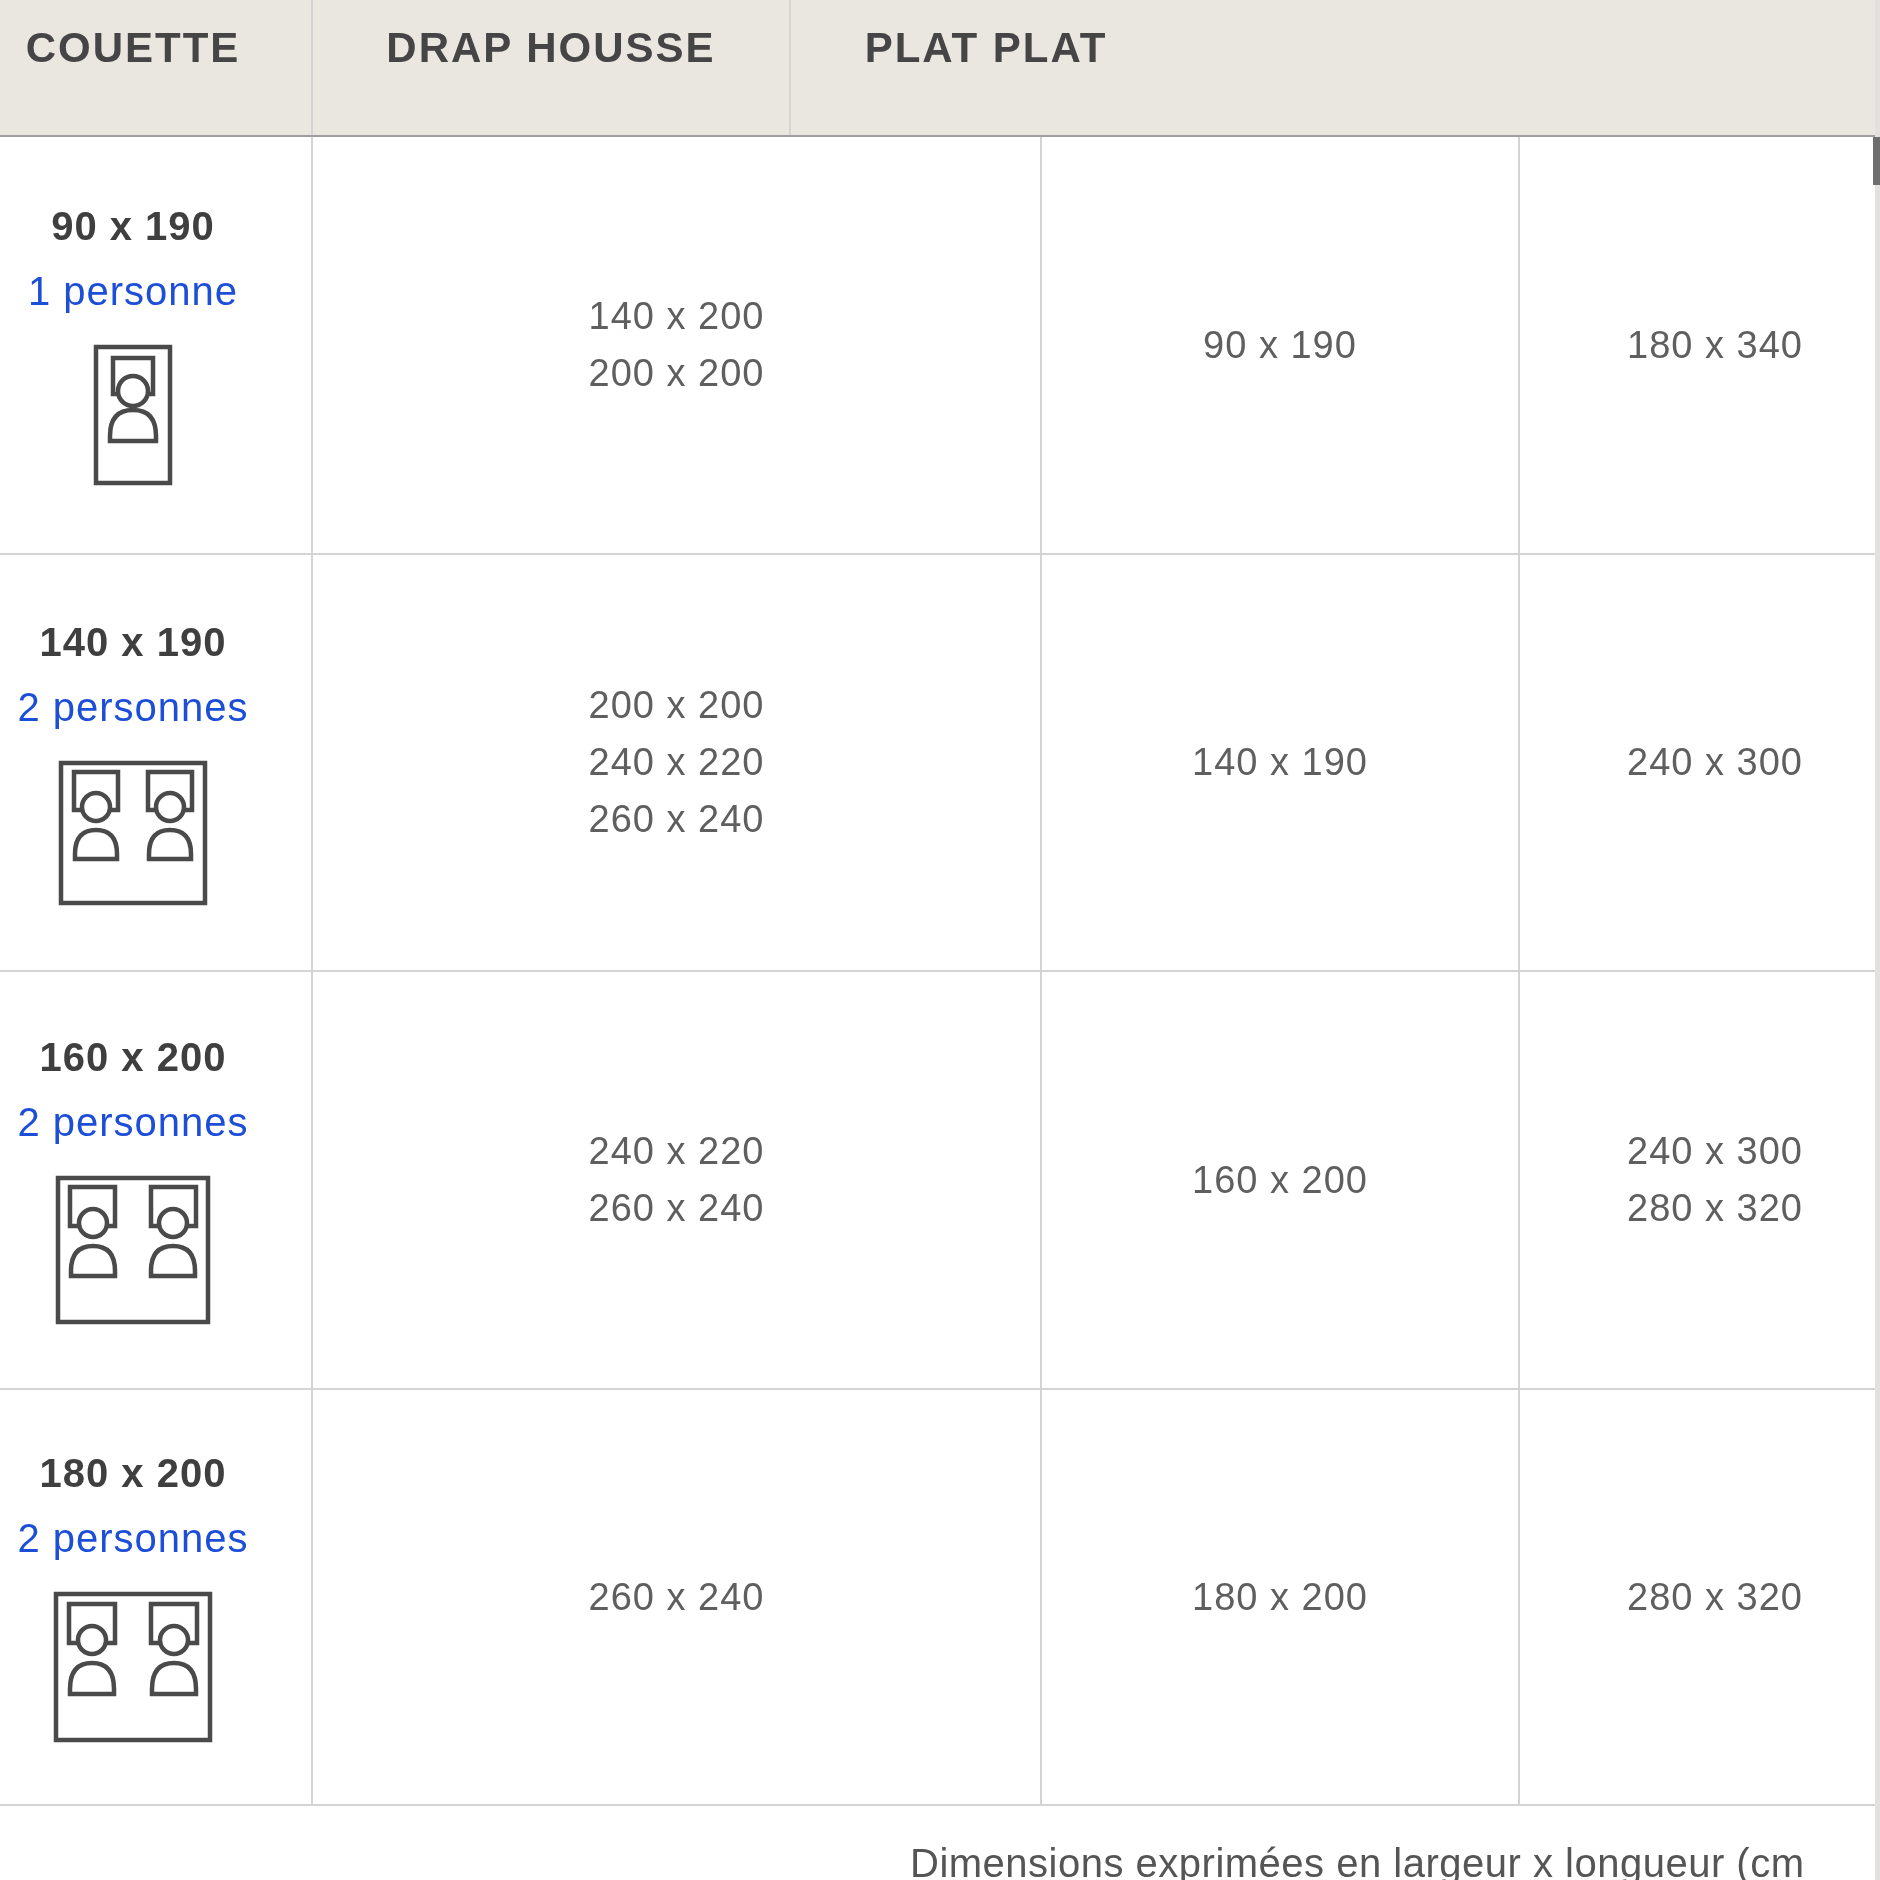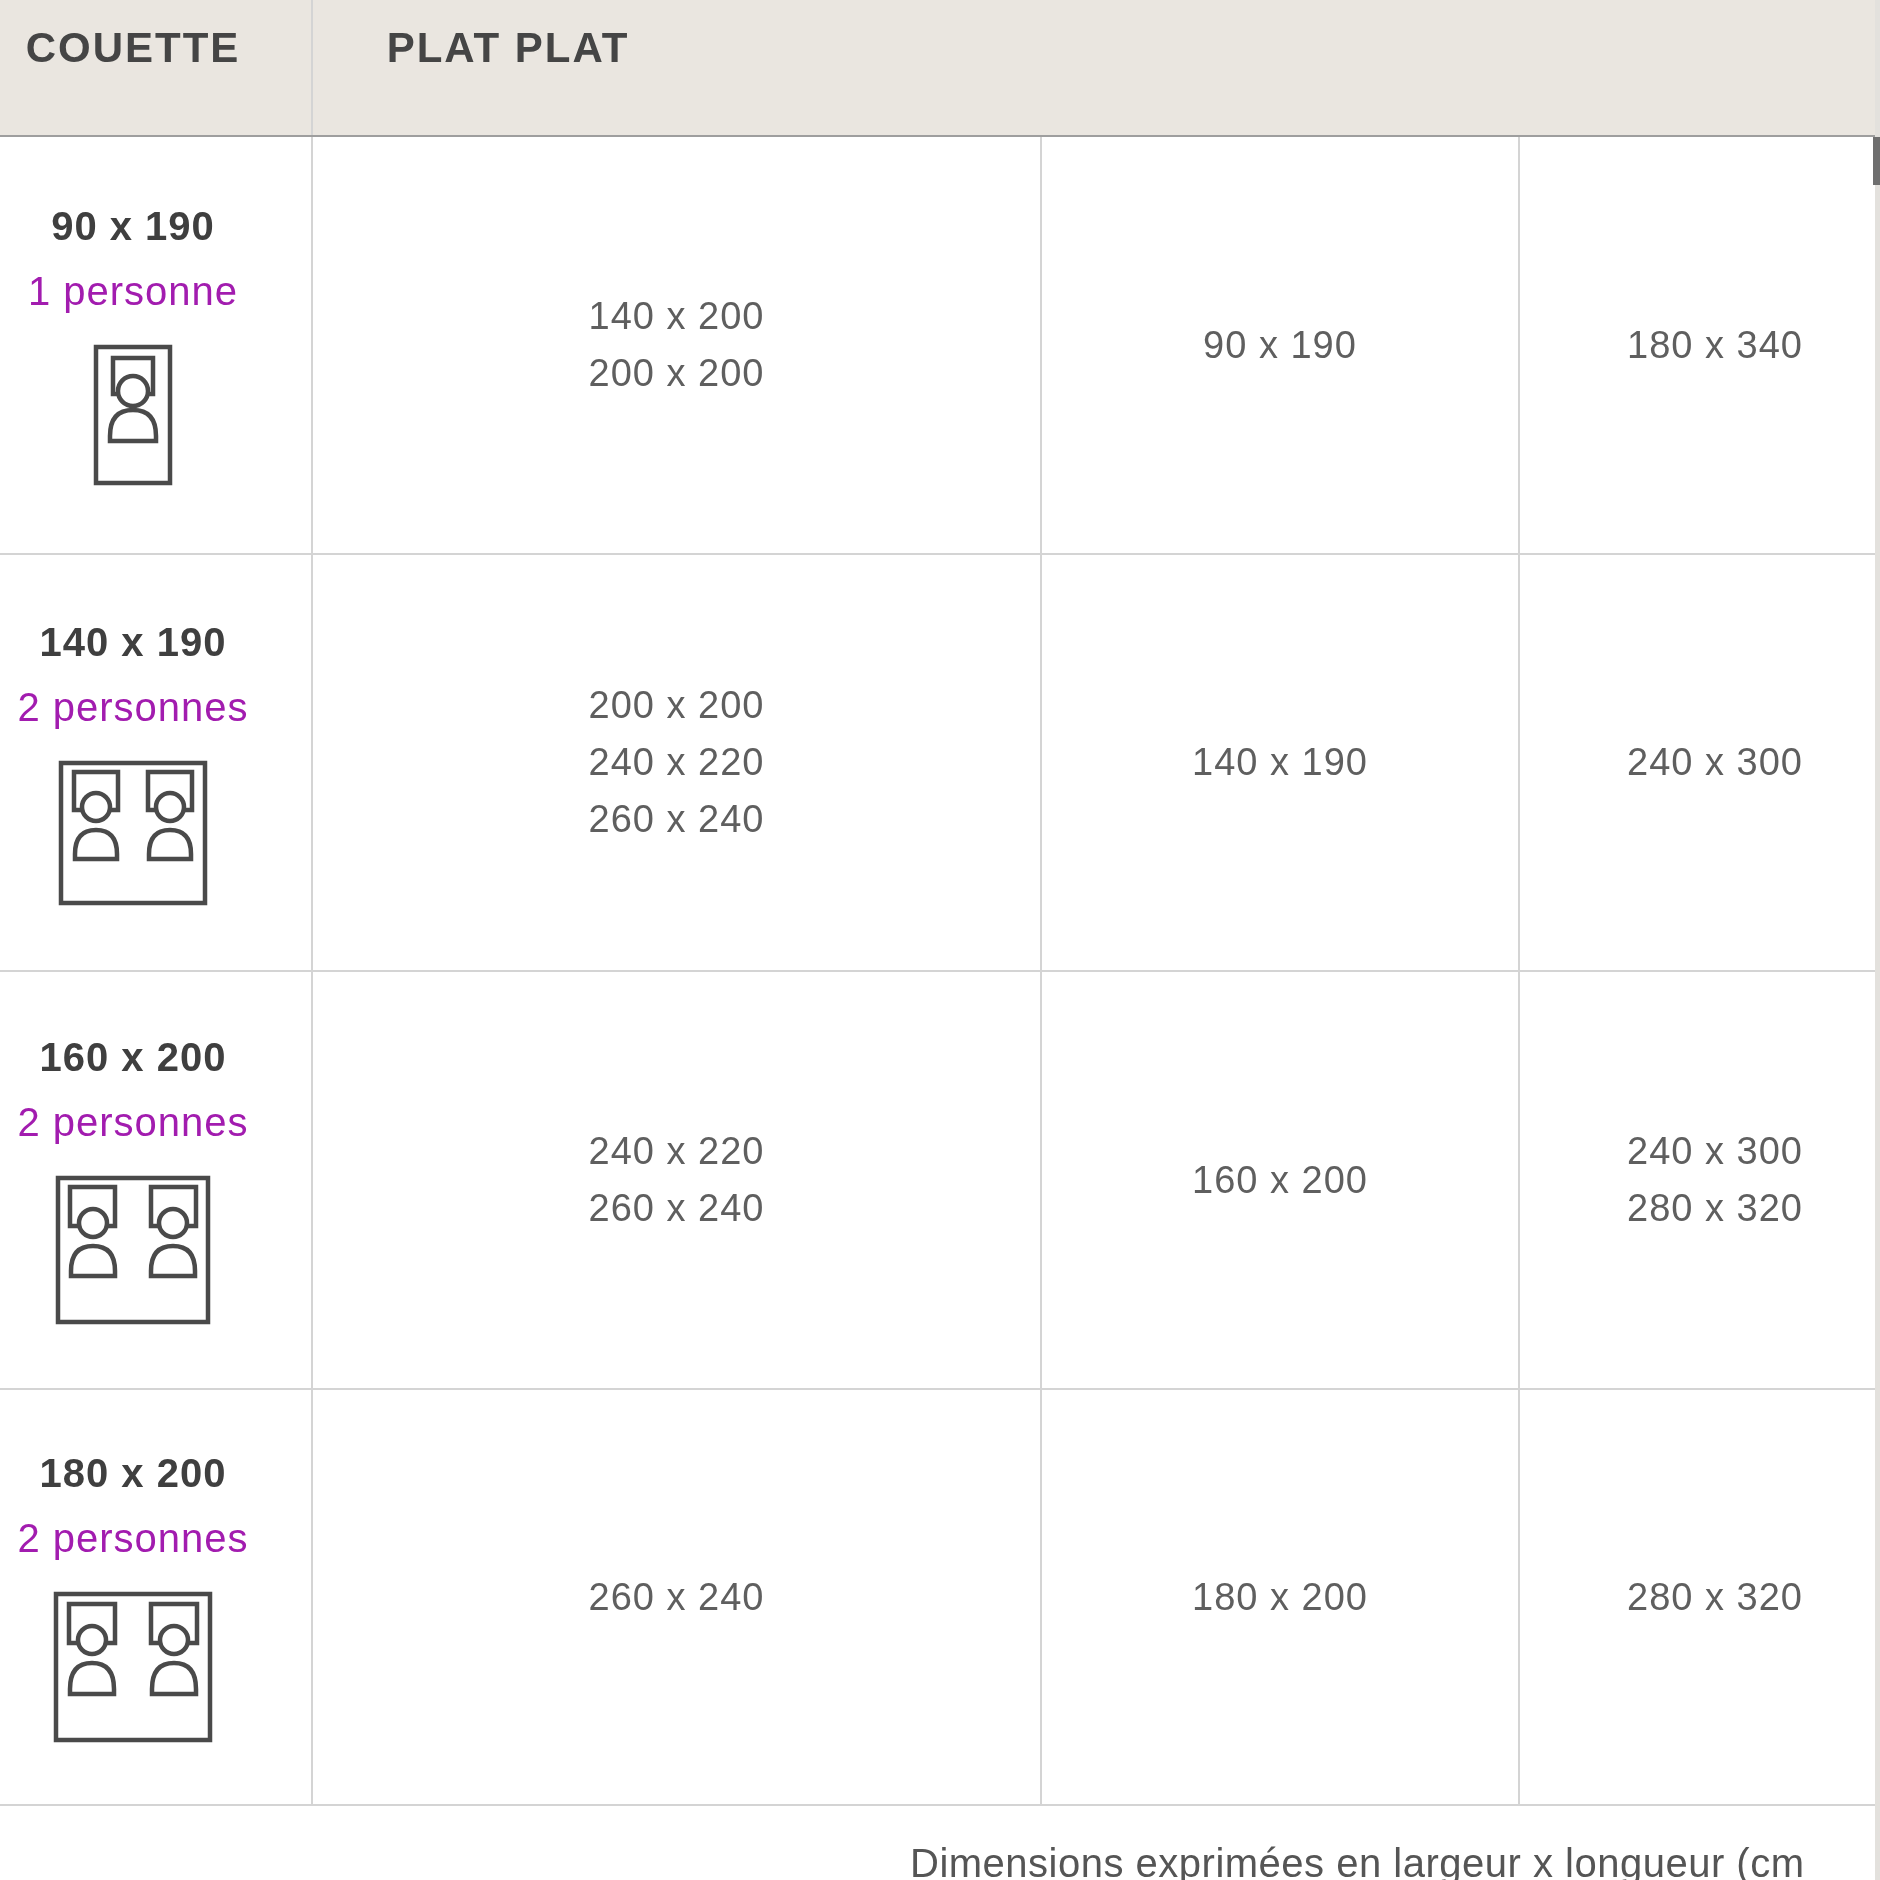--- a/index.html
+++ b/index.html
@@ -20,39 +20,42 @@
     box-sizing:border-box;border-right:2px solid #D4D4D4;
     display:flex;flex-direction:column;align-items:center;justify-content:center;
   }
   .cell:last-child{border-right:none;}
   .c1{width:358px}.c2{width:729px}.c3{width:478px}.c4{width:390px}
   .header-cell{
     justify-content:flex-start;padding-top:24px;
     font-weight:bold;font-size:42px;letter-spacing:2px;color:#454545;white-space:nowrap;
   }
   .size-label{font-weight:bold;font-size:40px;color:#3F3F3F;letter-spacing:1px;white-space:nowrap;}
-  .persons{font-size:40px;color:#a21caf;letter-spacing:1px;margin-top:20px;white-space:nowrap;}
+  .persons{font-size:40px;color:#1d4ed8;letter-spacing:1px;margin-top:20px;white-space:nowrap;}
   .bed-icon{margin-top:30px;}
   .value-line{font-size:38px;color:#5F5F5F;letter-spacing:1px;line-height:57px;white-space:nowrap;}
   .footnote{
     position:absolute;left:910px;top:1841px;
     font-size:40px;color:#555555;letter-spacing:0.5px;white-space:nowrap;
   }
   .right-edge-line{position:absolute;top:0;right:0;width:5px;height:1880px;background:#E3E1DD;}
   .scrollbar-thumb{position:absolute;top:137px;right:0;width:7px;height:48px;background:#6F6F6F;}
   svg{display:block;}
 </style>
 </head>
 <body>
 
 <div class="size-table">
 
   <div class="row header-row">
     <div class="cell c1 header-cell">
       <span>COUETTE</span>
+    </div>
+    <div class="cell c3 header-cell">
+      <span>DRAP HOUSSE</span>
     </div>
     <div class="cell c4 header-cell">
       <span>PLAT PLAT</span>
     </div>
   </div>
 
   <div class="row row-1">
     <div class="cell c1">
       <div class="size-label">90 x 190</div>
       <div class="persons">1 personne</div>

